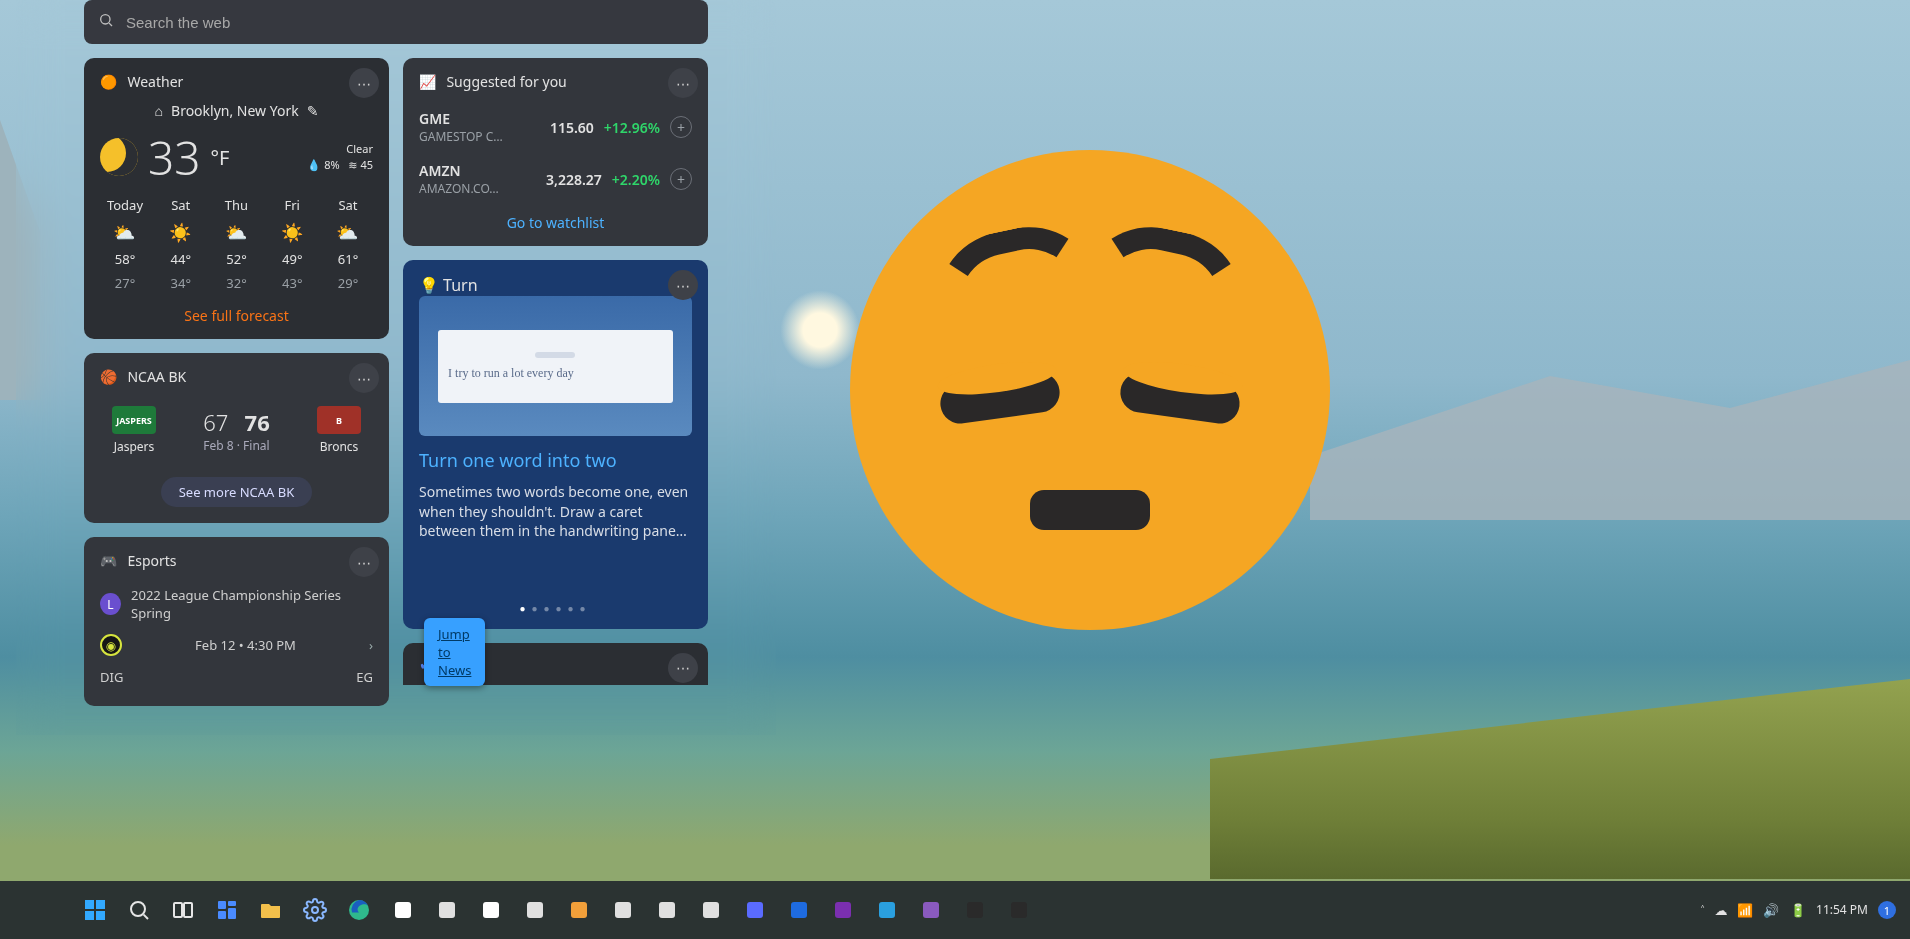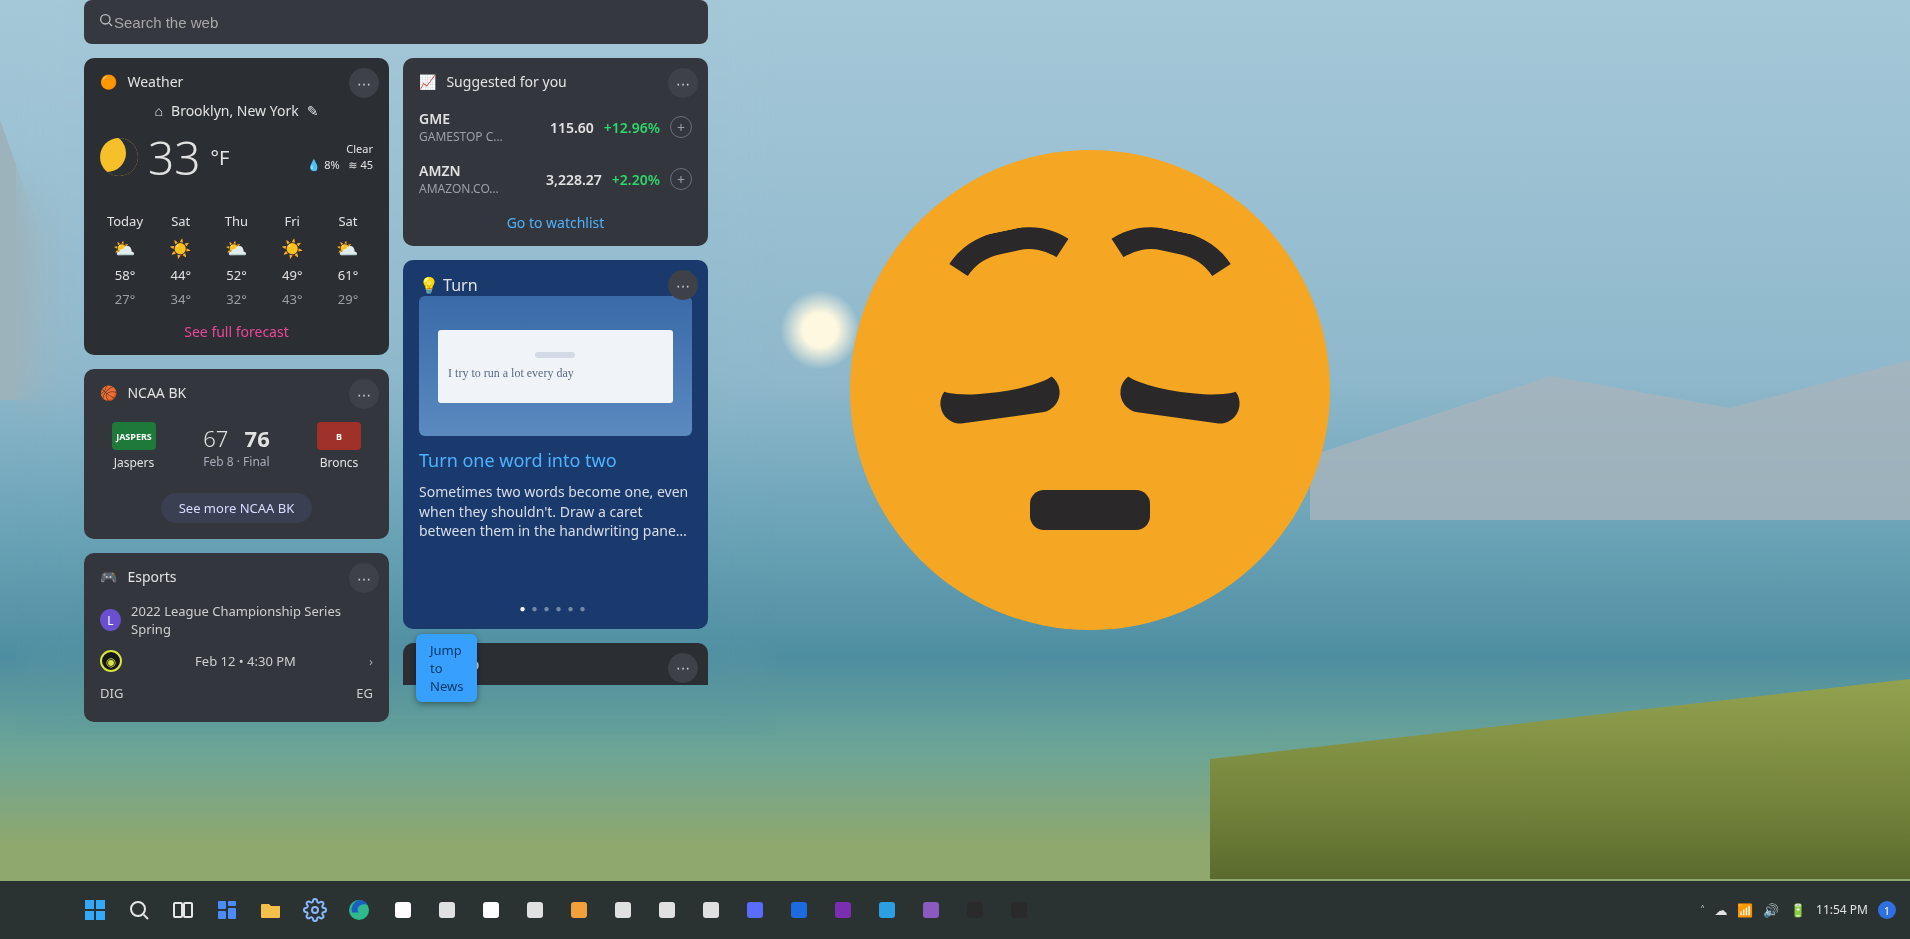--- a/index.html
+++ b/index.html
@@ -18,21 +18,21 @@
 
   
   .panel {
     position: absolute; left: 16px; top: 0; width: 760px; height: 735px;
     backdrop-filter: blur(20px);
     background: rgba(30,30,35,0.0);
     padding: 0 68px 0 68px;
   }
   .search-bar {
     height: 44px; width: 100%; background: #36383f; border-radius: 8px;
-    display: flex; align-items: center; padding: 0 14px; gap: 0; justify-content: center;
+    display: flex; align-items: center; padding: 0 14px; gap: 12px; justify-content: center;
   }
   .search-bar .icon { color: #bfbfbf; font-size: 16px; }
   .search-bar input {
     flex: 1; background: transparent; border: none; outline: none;
     font-size: 15px; color: #cfcfcf;
   }
   .search-bar input::placeholder { color: #a8a8a8; }
 
   .grid {
     display: grid; grid-template-columns: 1fr 1fr; gap: 14px;
@@ -53,24 +53,24 @@
   
   .wx-loc { text-align: center; font-size: 14px; color: #e2e2e2; display:flex;gap:8px;justify-content:center;align-items:center;}
   .wx-main { display:flex; align-items:center; justify-content:center; gap:10px; margin:6px 0;}
   .moon {
     width: 38px; height: 38px; background: #f5c02a; border-radius: 50%;
     box-shadow: -12px -4px 0 0 #2b2e33 inset;
   }
   .wx-temp { font-size: 46px; font-weight: 300; }
   .wx-deg { font-size: 20px; vertical-align: top; }
   .wx-right { margin-left:auto; text-align:right; font-size:11px; line-height:1.5;}
-  .forecast-row { display:flex; justify-content:space-between; margin-top:24px; }
+  .forecast-row { display:flex; justify-content:space-between; margin-top:8px; }
   .fday { width:50px; text-align:center; font-size:13px; display:flex; flex-direction:column; gap:6px; }
   .fday .ficon { font-size:18px; }
-  .flink { text-align:center; margin-top:14px; color:#ec4899; font-size:14px; cursor:pointer;}
+  .flink { text-align:center; margin-top:14px; color:#f97316; font-size:14px; cursor:pointer;}
 
   
   .stock-row { display:flex; align-items:center; font-size:14px; padding:8px 0; gap:10px;}
   .stock-row .sym { font-weight:600; }
   .stock-row .name { font-size:12px; color:#9aa0a6; }
   .stock-row .price { margin-left:auto; font-weight:600; }
   .stock-row .pct { color:#2fd66a; font-weight:600; }
   .stock-row .plus { width:22px;height:22px;border:1px solid #6b6f77;border-radius:50%;display:flex;align-items:center;justify-content:center;font-size:14px;color:#9aa0a6;cursor:pointer;}
   .watchlist-link { text-align:center;color:#4db2ff;font-size:14px;cursor:pointer;margin-top:8px;}
 
@@ -84,23 +84,23 @@
   .score { font-size:22px; font-weight:300; display:inline-block; margin:0 6px;}
   .score.win { font-weight:700;}
   .gstatus { font-size:12px;color:#aab;}
   .pill-btn { display:block;margin:12px auto 2px;background:#3a3f52;color:#d8dcff;border-radius:18px;padding:6px 18px;font-size:13px;cursor:pointer;width:fit-content;}
 
   
   .es-row { display:flex;align-items:center;gap:10px;font-size:13px;color:#cfcfcf;padding:6px 0;}
   .dot-logo { width:22px;height:22px;border-radius:50%;background:#6a4fcf;color:#fff;display:flex;align-items:center;justify-content:center;font-size:12px;}
   .dot-logo.y { background:#161616;color:#d7e53e;border:2px solid #d7e53e;}
   .jump-news {
-    position:absolute; left:332px; bottom:20px; background:#37a0ff; color:#003a66;
+    position:absolute; left:340px; bottom:20px; background:#37a0ff; color:#003a66;
     font-size:13px; padding:7px 14px; border-radius:6px; box-shadow:0 2px 6px rgba(0,0,0,.4);
-    cursor:pointer; z-index:5;
+    cursor:pointer; z-index:5;text-decoration:underline;
   }
 
   
   .cardblue { background:#1a3a6e; border-radius:10px; padding:14px 16px; position:relative; color:#e2e2e2;}
   .tips-img { width:100%; height:140px; border-radius:6px; background:linear-gradient(to bottom,#3a6aa8,#5a8abf);display:flex;align-items:center;justify-content:center; margin-bottom:12px;}
   .tips-panel { width:86%; background:#f0f3f8; border-radius:3px; padding:22px 10px; color:#5a6b8a; font-family:cursive; font-size:12px; position:relative;}
   .tips-panel .bar { height:6px; background:#d3dae6; width:40px; margin:0 auto 8px; border-radius:3px;}
   .tips-title { color:#4db2ff; font-size:18px; margin-bottom:10px;}
   .tips-body { font-size:14px; line-height:1.4; color:#d8dde6;}
   .dots { text-align:center; margin-top:60px; letter-spacing:6px; color:rgba(255,255,255,.4); font-size:10px;}

